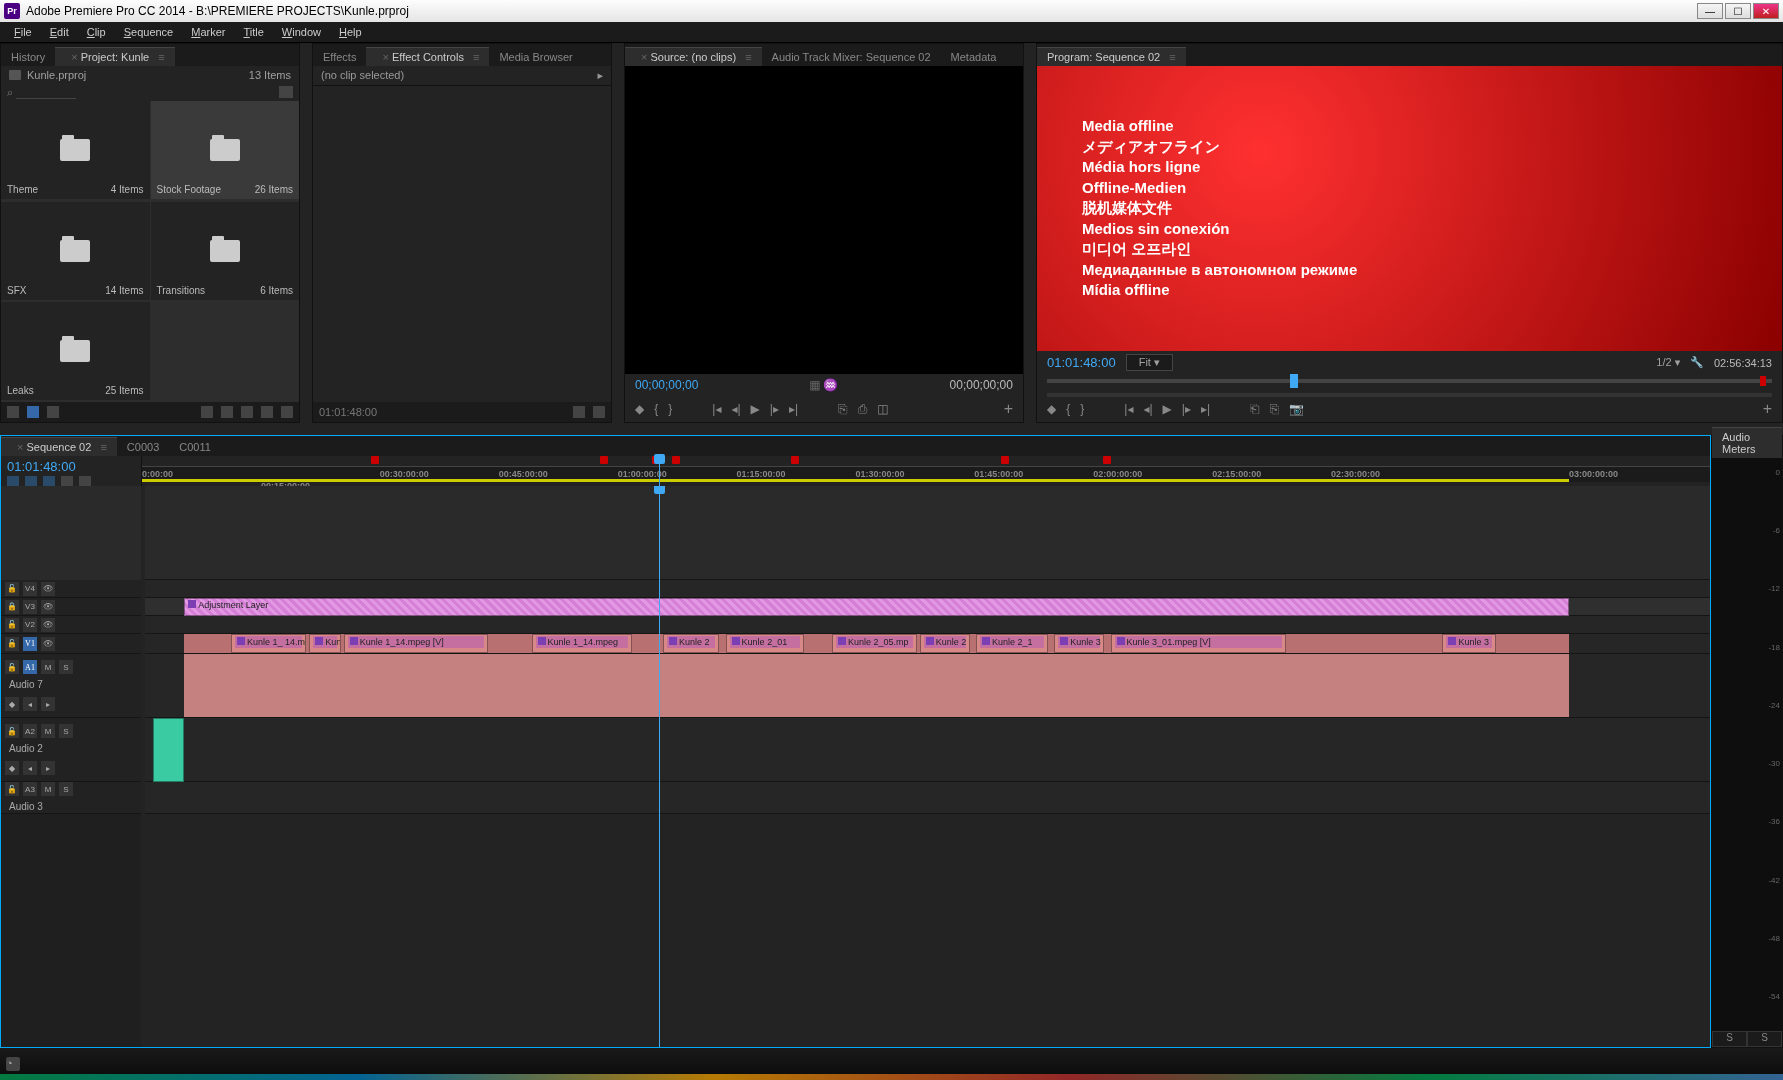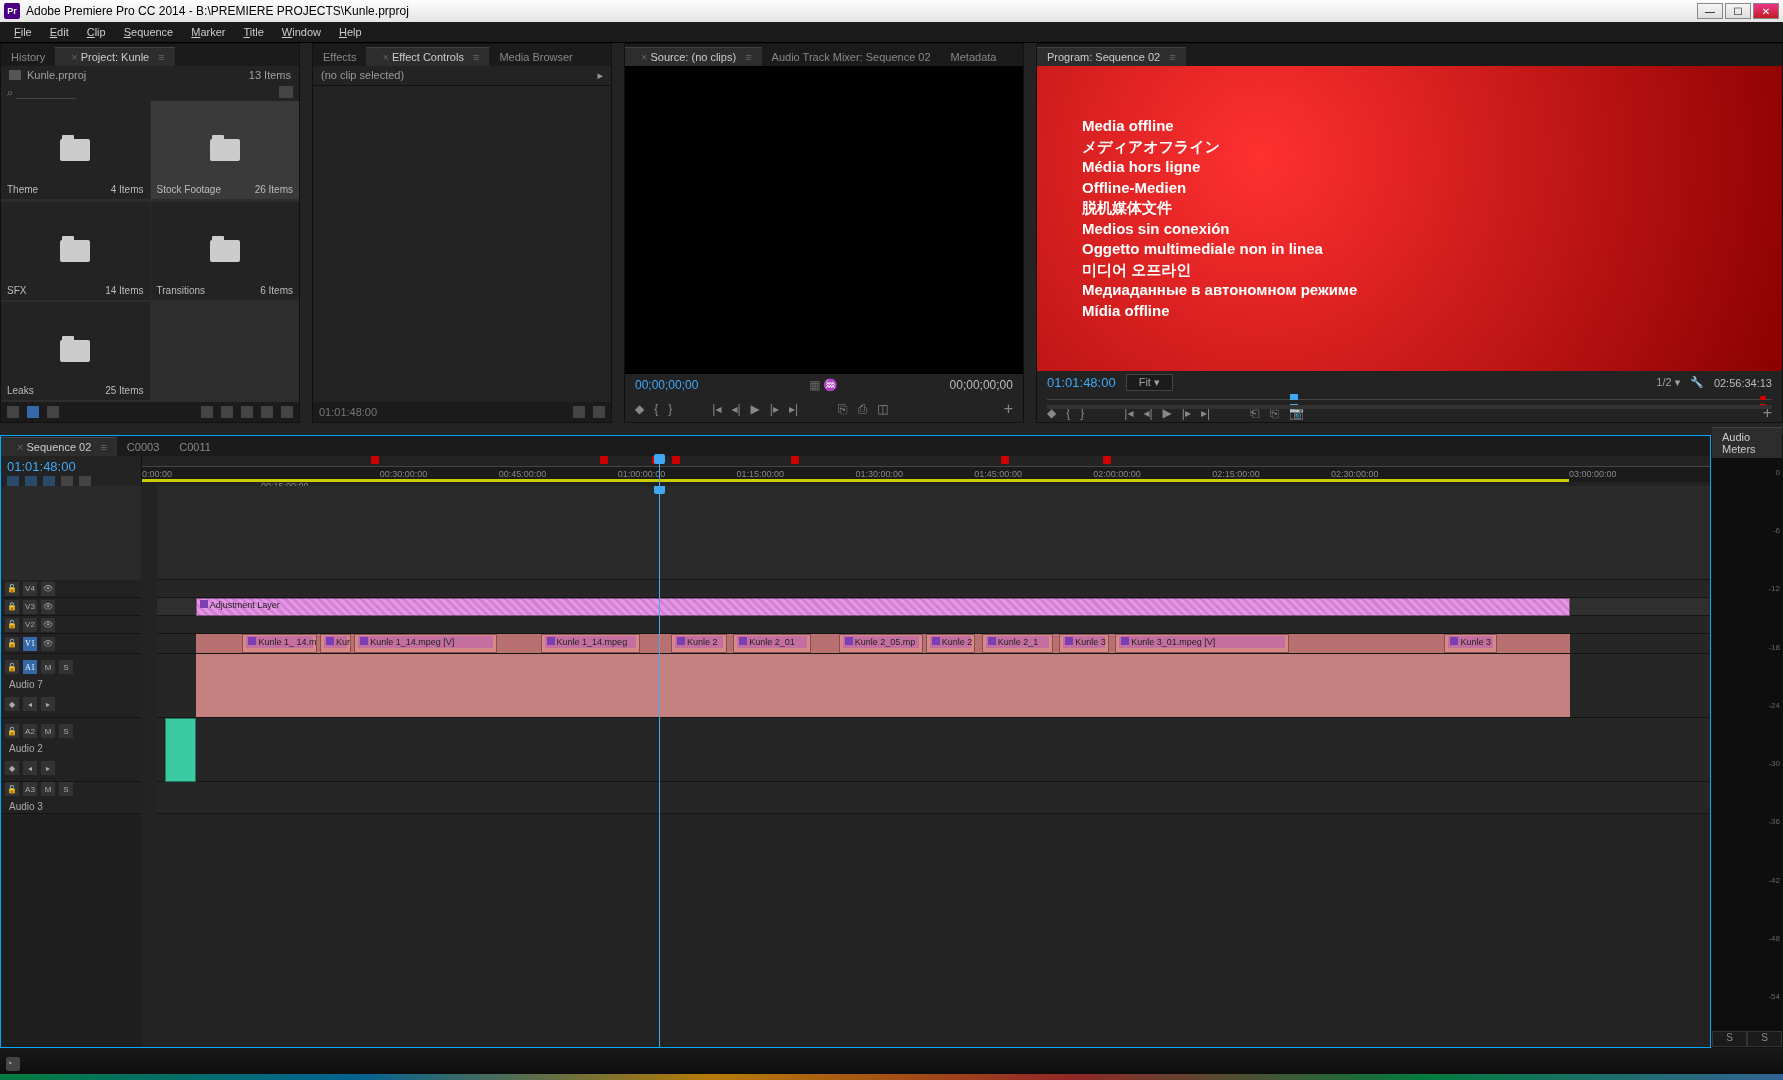--- a/index.html
+++ b/index.html
@@ -57,38 +57,38 @@
 .timeline-panel{flex:1;display:flex;flex-direction:column;background:#232323;border:1px solid #0af;}
 .tl-tabs{display:flex;background:#1b1b1b;height:20px;align-items:flex-end;}
 .tl-info{display:flex;height:30px;}
 .tl-left{width:140px;background:#232323;padding:3px 6px;}
 .tl-left .tc{color:#3fa9f5;font-size:13px;}
 .tl-left .tools{display:flex;gap:6px;margin-top:2px;}
 .tl-left .tools span{width:12px;height:12px;background:#2a4a6a;display:inline-block;}
 .tl-ruler{flex:1;background:#232323;position:relative;border-left:1px solid #111;}
 .ruler-marks{height:10px;position:relative;background:#232323;}
 .ruler-marks .mk{position:absolute;top:0;width:8px;height:8px;background:#c00;border-radius:1px;}
-.ruler-ticks{height:16px;position:relative;border-top:1px solid #444;background:#1b1b1b;}
+.ruler-ticks{height:16px;position:relative;border-top:1px solid #444;background:#1b1b1b;font-weight:bold;}
 .ruler-ticks .tick{position:absolute;top:2px;font-size:9px;color:#888;}
 .ruler-ticks .yellowbar{position:absolute;bottom:0;left:0;height:3px;background:#cc0;}
 .playhead{position:absolute;top:0;bottom:0;width:1px;background:#3fa9f5;z-index:10;}
 .playhead::before{content:"";position:absolute;top:-2px;left:-5px;width:11px;height:10px;background:#3fa9f5;border-radius:2px;}
 .tracks{flex:1;display:flex;overflow:hidden;position:relative;}
 .track-headers{width:140px;background:#1f1f1f;}
 .track-content{flex:1;background:#232323;position:relative;overflow:hidden;}
 .gap-row{height:94px;background:#2a2a2a;}
 .vtrack-hdr,.atrack-hdr{display:flex;align-items:center;padding:0 4px;gap:4px;font-size:10px;color:#aaa;border-bottom:1px solid #151515;background:#222;}
 .vtrack-hdr{height:18px;}
 .vtrack-hdr.main{height:20px;}
 .atrack-hdr{height:64px;flex-direction:column;align-items:flex-start;justify-content:center;padding:4px;}
 .atrack-hdr.small{height:32px;}
 .trk-btn{width:14px;height:14px;background:#333;display:inline-flex;align-items:center;justify-content:center;font-size:8px;}
 .trk-btn.on{background:#3568a8;color:#fff;font-family:Liberation Serif, serif;}
 .trk-label{padding:1px 4px;}
-.track-row{position:absolute;left:16px;right:0;border-bottom:1px solid #151515;}
+.track-row{position:absolute;left:4px;right:0;border-bottom:1px solid #151515;}
 .clip{position:absolute;height:100%;top:0;font-size:9px;color:#222;overflow:hidden;white-space:nowrap;padding:1px 3px;border:1px solid rgba(0,0,0,.4);}
 .clip.magenta{background:repeating-linear-gradient(45deg,#d67fd6,#d67fd6 3px,#e298e2 3px,#e298e2 6px);color:#222;}
 .clip.vid{background:#d98888;color:#222;}
 .clip.vid .hdr{background:#c56fa0;display:block;padding:0 2px;height:12px;line-height:12px;}
 .clip.aud{background:#3bcba3;}
 .clip .fx{display:inline-block;width:8px;height:8px;background:#7b3fb3;margin-right:2px;}
 
 .meters-panel{width:72px;background:#1b1b1b;border:1px solid #111;display:flex;flex-direction:column;}
 .meters-body{flex:1;background:#0e0e0e;position:relative;}
 .meters-scale{position:absolute;right:2px;top:10px;bottom:30px;display:flex;flex-direction:column;justify-content:space-between;font-size:8px;color:#666;text-align:right;}
@@ -240,21 +240,20 @@
       <div class="ptab active"><span>Program: Sequence 02</span> <span style="margin-left:6px;color:#666">≡</span></div>
     </div>
     <div class="panel-body" style="display:flex;flex-direction:column;">
       <div class="program-offline" id="offline">
           <div>Media offline</div>
           <div>メディアオフライン</div>
           <div>Média hors ligne</div>
           <div>Offline-Medien</div>
           <div>脱机媒体文件</div>
           <div>Medios sin conexión</div>
-          <div>Oggetto multimediale non in linea</div>
           <div>미디어 오프라인</div>
           <div>Медиаданные в автономном режиме</div>
           <div>Mídia offline</div>
         </div>
       <div class="prog-info">
         <span class="tc">01:01:48:00</span>
         <span class="fit"><span>Fit</span> ▾</span>
         <span class="spacer"></span>
         <span><span>1/2</span> ▾</span>
         <span>🔧</span>

